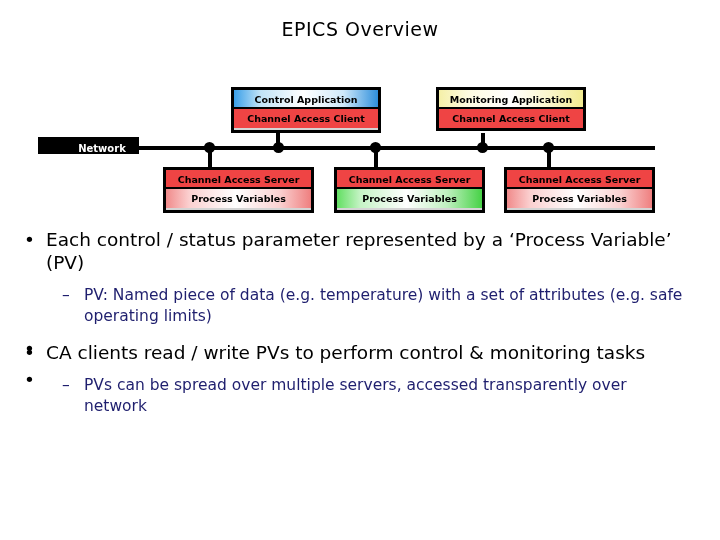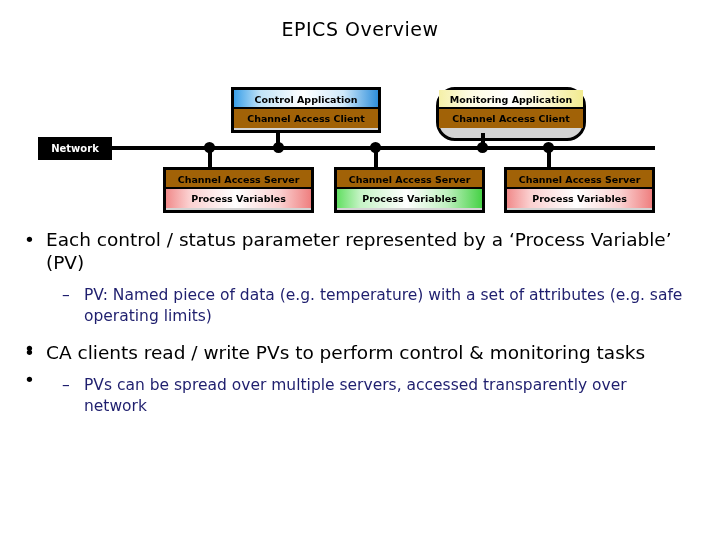--- a/index.html
+++ b/index.html
@@ -56,21 +56,21 @@
     font-weight: bold;
     font-size: 9.5px;
     line-height: 19px;
     height: 19px;
     color: #000000;
     white-space: nowrap;
     overflow: hidden;
   }
   .node-cell.top { border-bottom: 2px solid #000000; }
 
-  .fill-grey   { background: #a16207; }
+  .fill-grey   { background: #ef4444; }
   .fill-blue   { background: linear-gradient(to right, #3a9fe8 0%, #bfe2f7 18%, #ffffff 48%, #cfe9fa 76%, #2f8fdc 100%); }
   .fill-yellow { background: linear-gradient(to right, #f5f0a8 0%, #fdfbe0 20%, #ffffff 50%, #fbf6c8 78%, #f2eb90 100%); }
   .fill-red    { background: linear-gradient(to right, #f08a8a 0%, #fbd0d0 16%, #ffffff 48%, #fad2d2 78%, #ef7f7f 100%); }
   .fill-green  { background: linear-gradient(to right, #62df62 0%, #c5f3c5 16%, #ffffff 48%, #bff0bf 76%, #46d246 100%); }
 
   .wire {
     position: absolute;
     background: #000000;
   }
   .wire-h { height: 4px; }
@@ -143,31 +143,31 @@
 
 <div id="slide-title">EPICS Overview</div>
 
 <div id="diagram">
 
   <div class="node-box" style="left:203px; top:9px; width:150px; height:46px;">
     <div class="node-cell top fill-blue">Control Application</div>
     <div class="node-cell fill-grey">Channel Access Client</div>
   </div>
 
-  <div class="node-box" style="left:408px; top:9px; width:150px; height:54px;border-radius:19px;">
+  <div class="node-box" style="left:408px; top:9px; width:150px; height:44px;">
     <div class="node-cell top fill-yellow">Monitoring Application</div>
     <div class="node-cell fill-grey">Channel Access Client</div>
   </div>
 
   <div class="wire wire-v" style="left:276px; top:55px; height:15px;"></div>
   <div class="wire wire-v" style="left:481px; top:55px; height:15px;"></div>
 
   <div class="wire wire-h" style="left:38px; top:68px; width:617px;"></div>
 
-  <div id="network-label" style="left:38px; top:59px; width:74px; height:23px;">Network</div>
+  <div id="network-label" style="left:38px; top:59px; width:74px; height:17px;padding-left:27px;">Network</div>
 
   <div class="net-dot" style="left:204px; top:64px;"></div>
   <div class="net-dot" style="left:273px; top:64px;"></div>
   <div class="net-dot" style="left:370px; top:64px;"></div>
   <div class="net-dot" style="left:477px; top:64px;"></div>
   <div class="net-dot" style="left:543px; top:64px;"></div>
 
   <div class="wire wire-v" style="left:208px; top:70px; height:20px;"></div>
   <div class="wire wire-v" style="left:374px; top:70px; height:20px;"></div>
   <div class="wire wire-v" style="left:547px; top:70px; height:20px;"></div>

